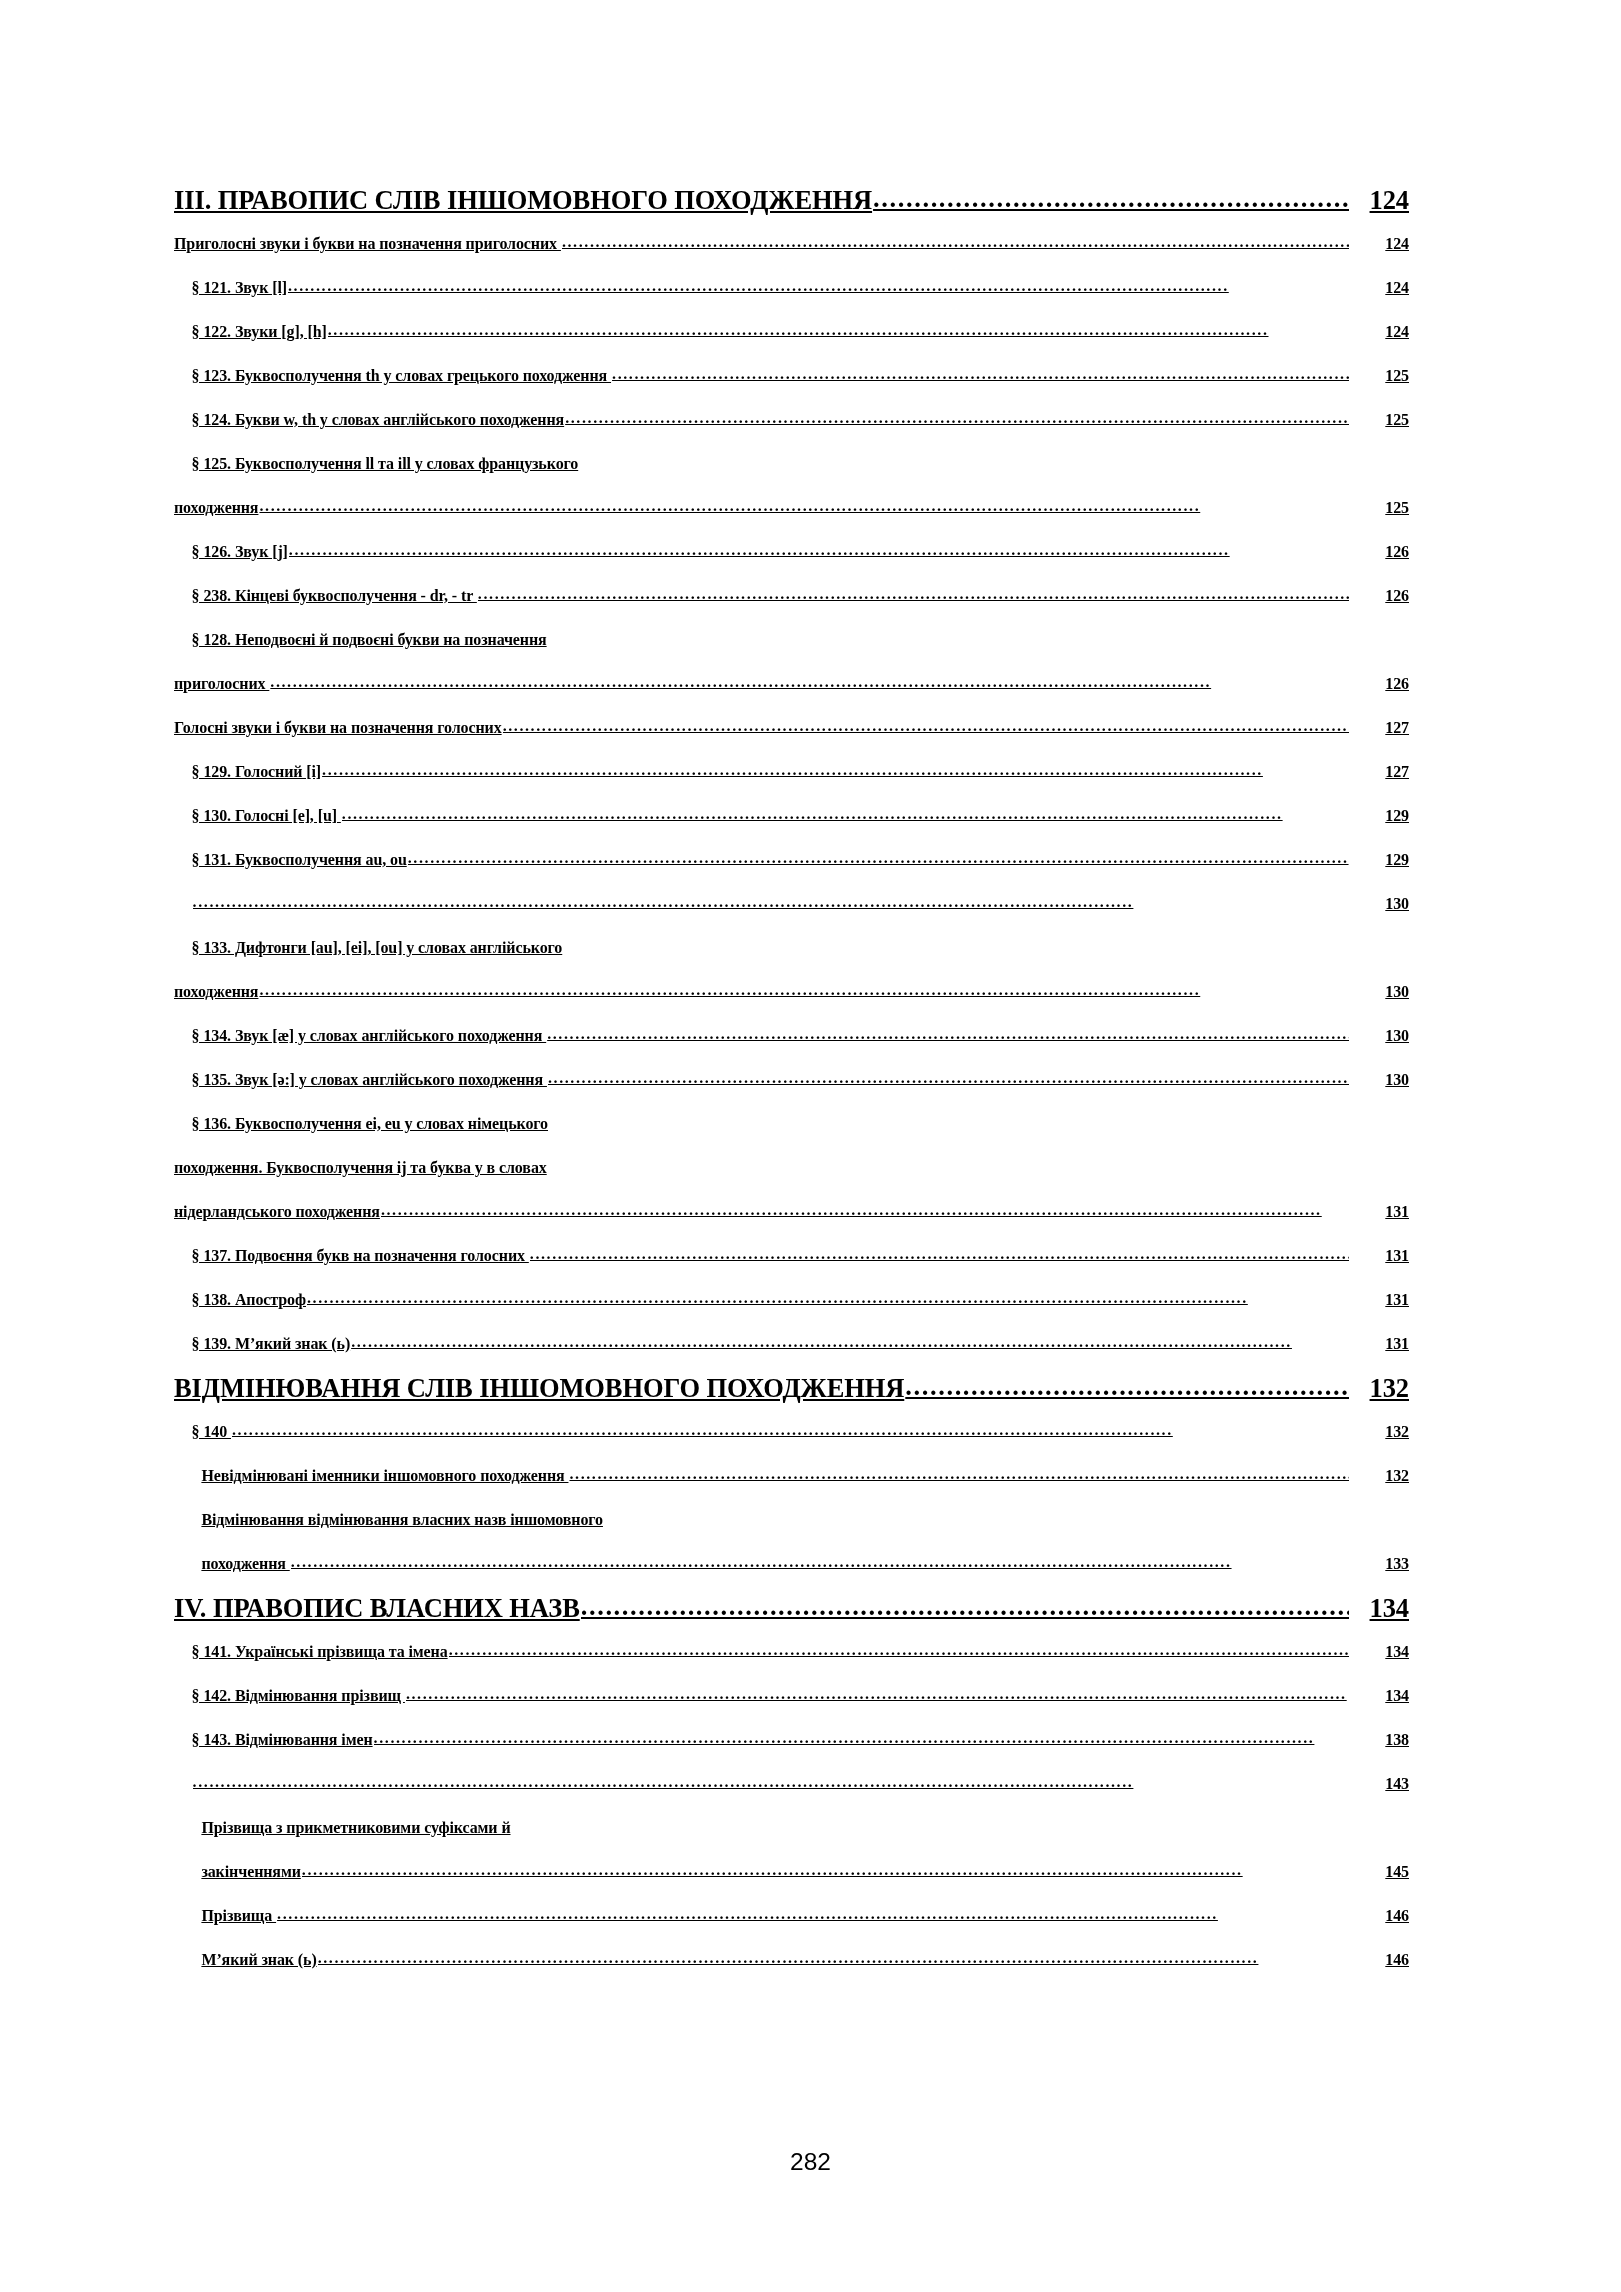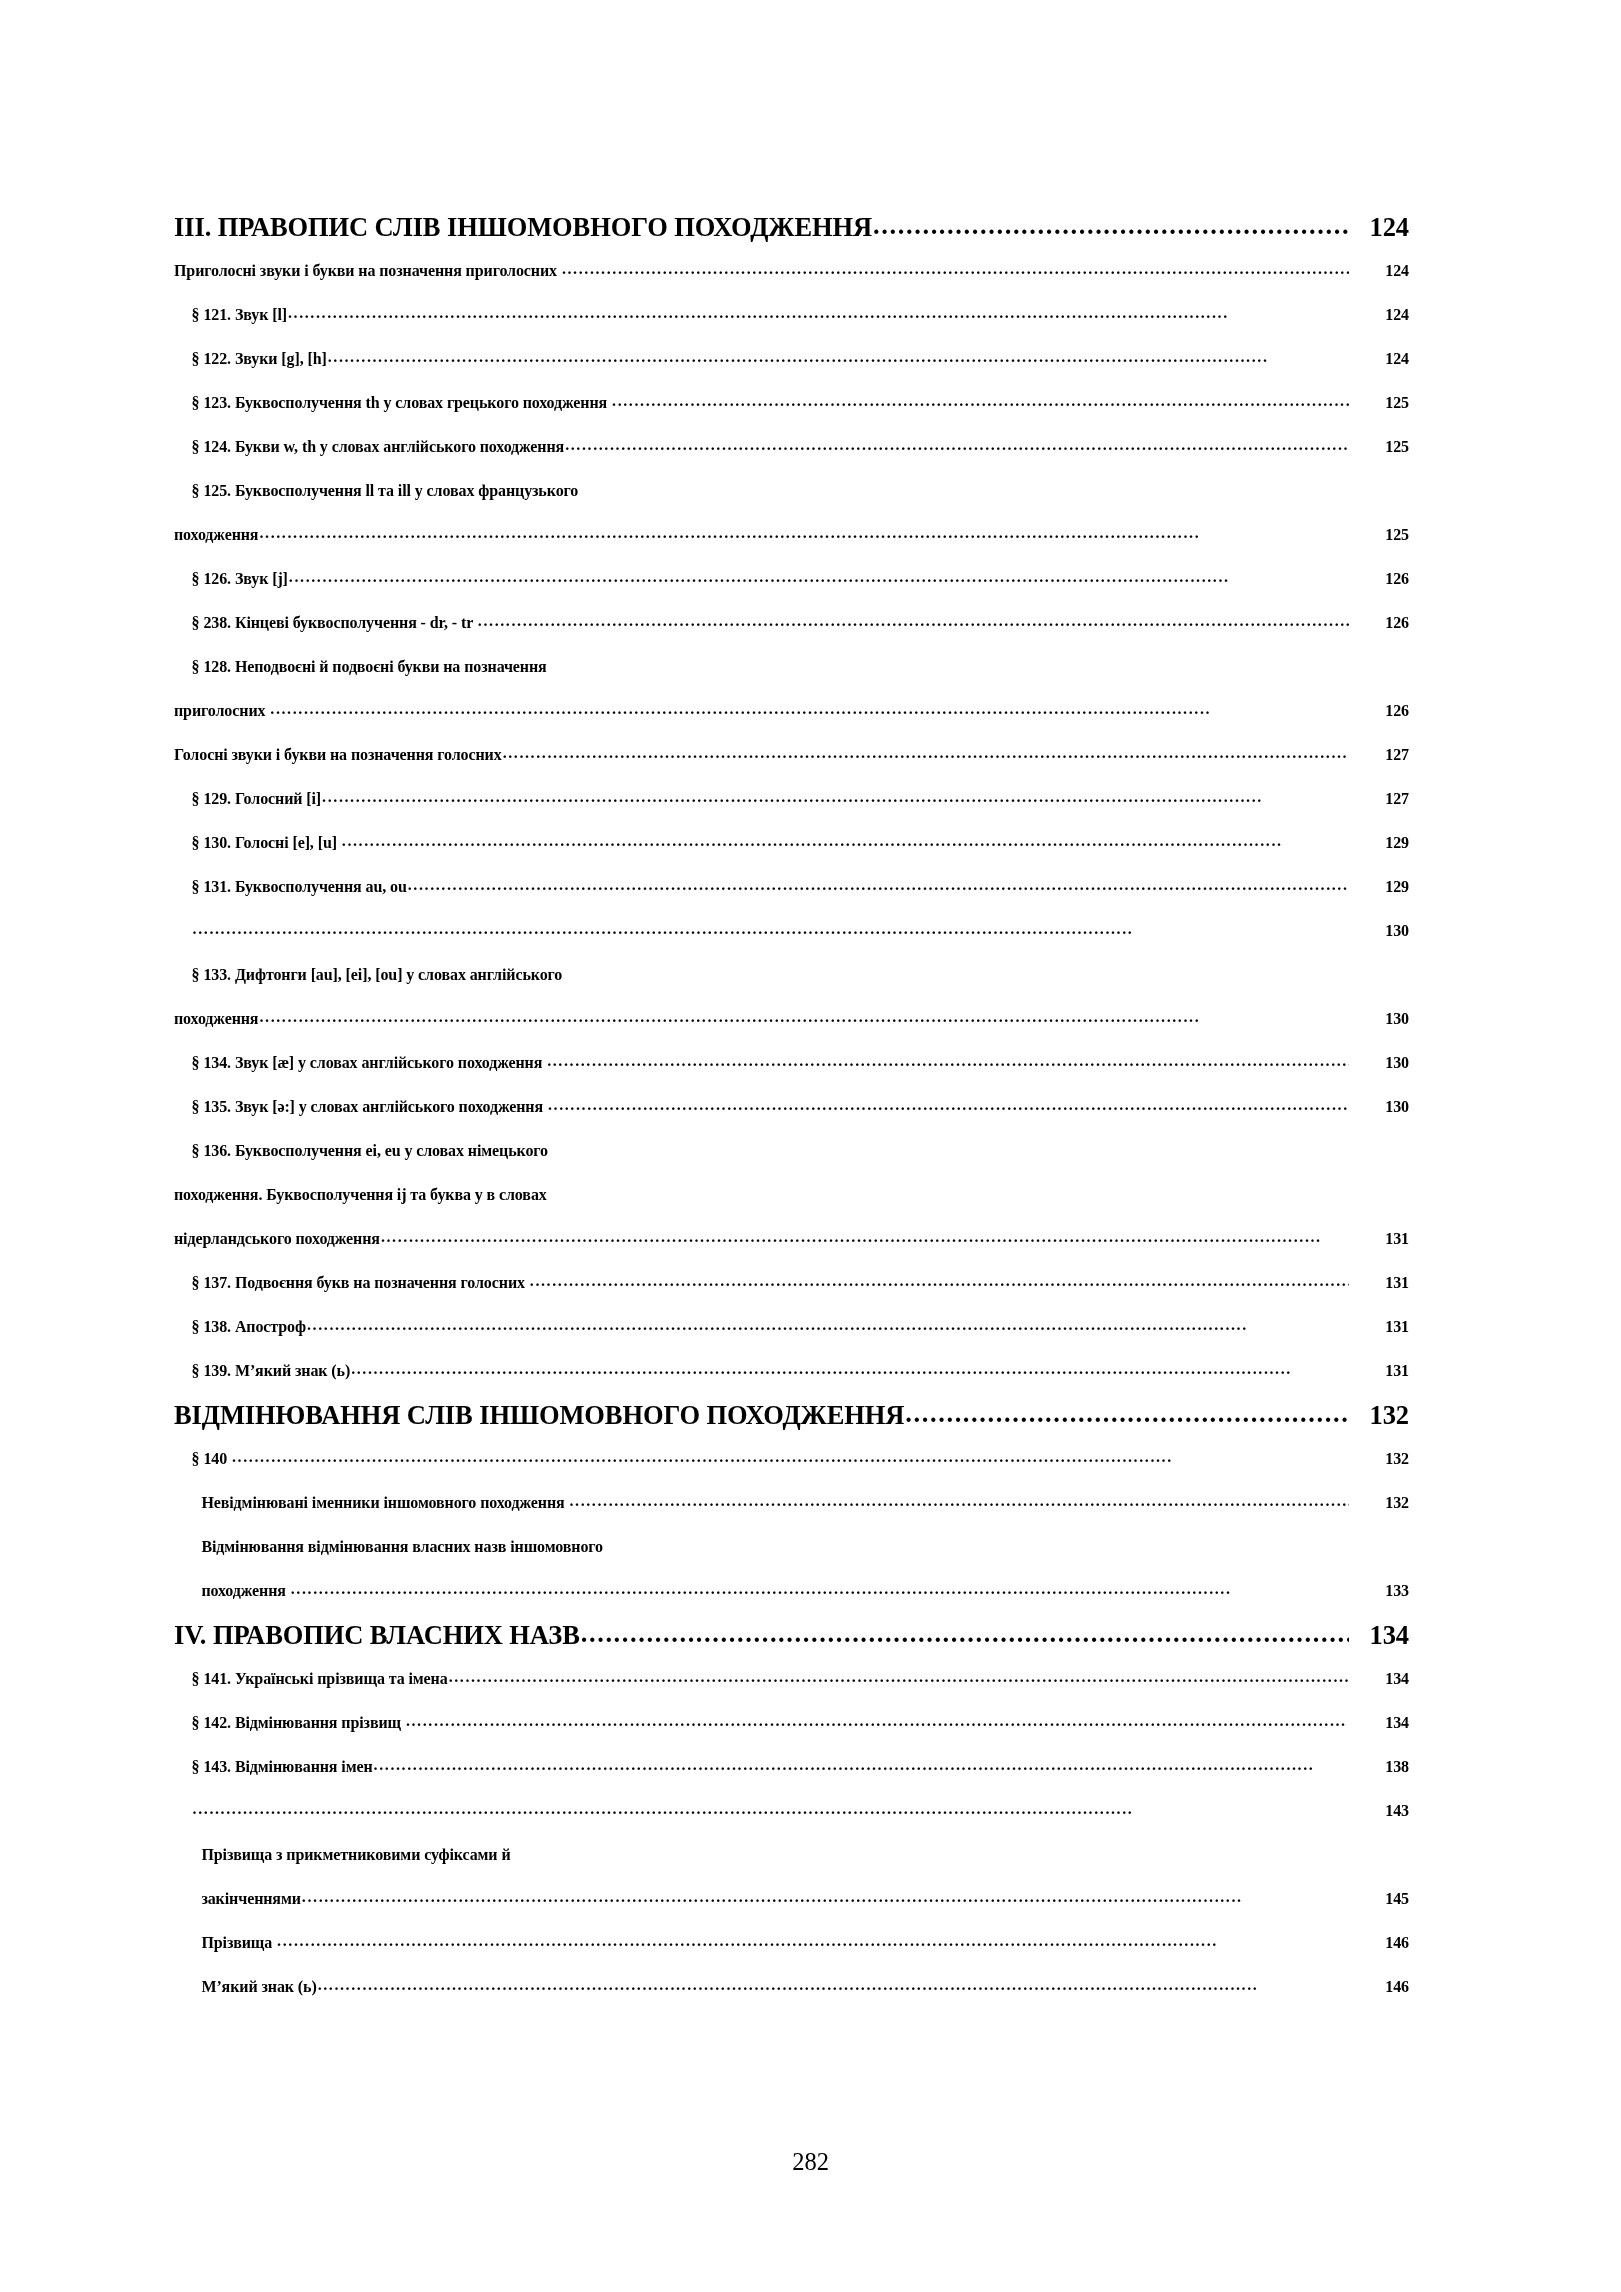--- a/index.html
+++ b/index.html
@@ -13,22 +13,23 @@
     height: 2293px;
     background: #ffffff;
     margin: 0 auto;
     overflow: hidden;
     font-family: "Liberation Serif", "DejaVu Serif", serif;
     color: #000000;
   }
   .toc {
     position: absolute;
     left: 174px;
-    top: 205px;
+    top: 178px;
     width: 1235px;
+    text-decoration: underline;
   }
 
   
   .toc-entry {
     display: block;
     font-weight: bold;
     font-size: 16px;
     line-height: 44px;
     letter-spacing: -0.1px;
     white-space: nowrap;
@@ -73,21 +74,21 @@
 
   
   .caps { font-size: 26.5px; }
 
   .page-number {
     position: absolute;
     left: 0;
     right: 0;
     top: 2148px;
     text-align: center;
-    font-family: Liberation Serif, serif;
+    font-family: Liberation Sans, sans-serif;
     font-size: 24.5px;
     font-weight: normal;
     color: #000000;
   }
 </style>
 </head>
 <body>
 
 <div class="page">
 

